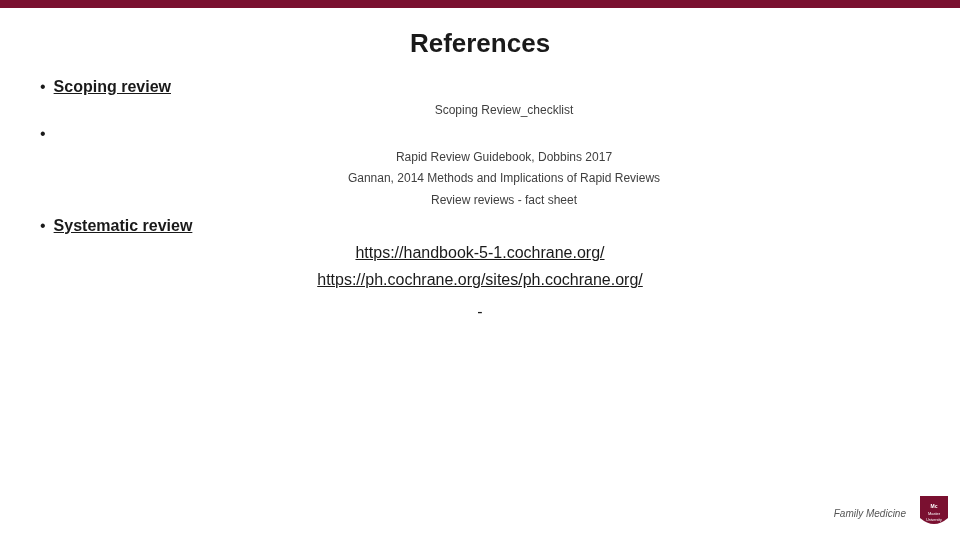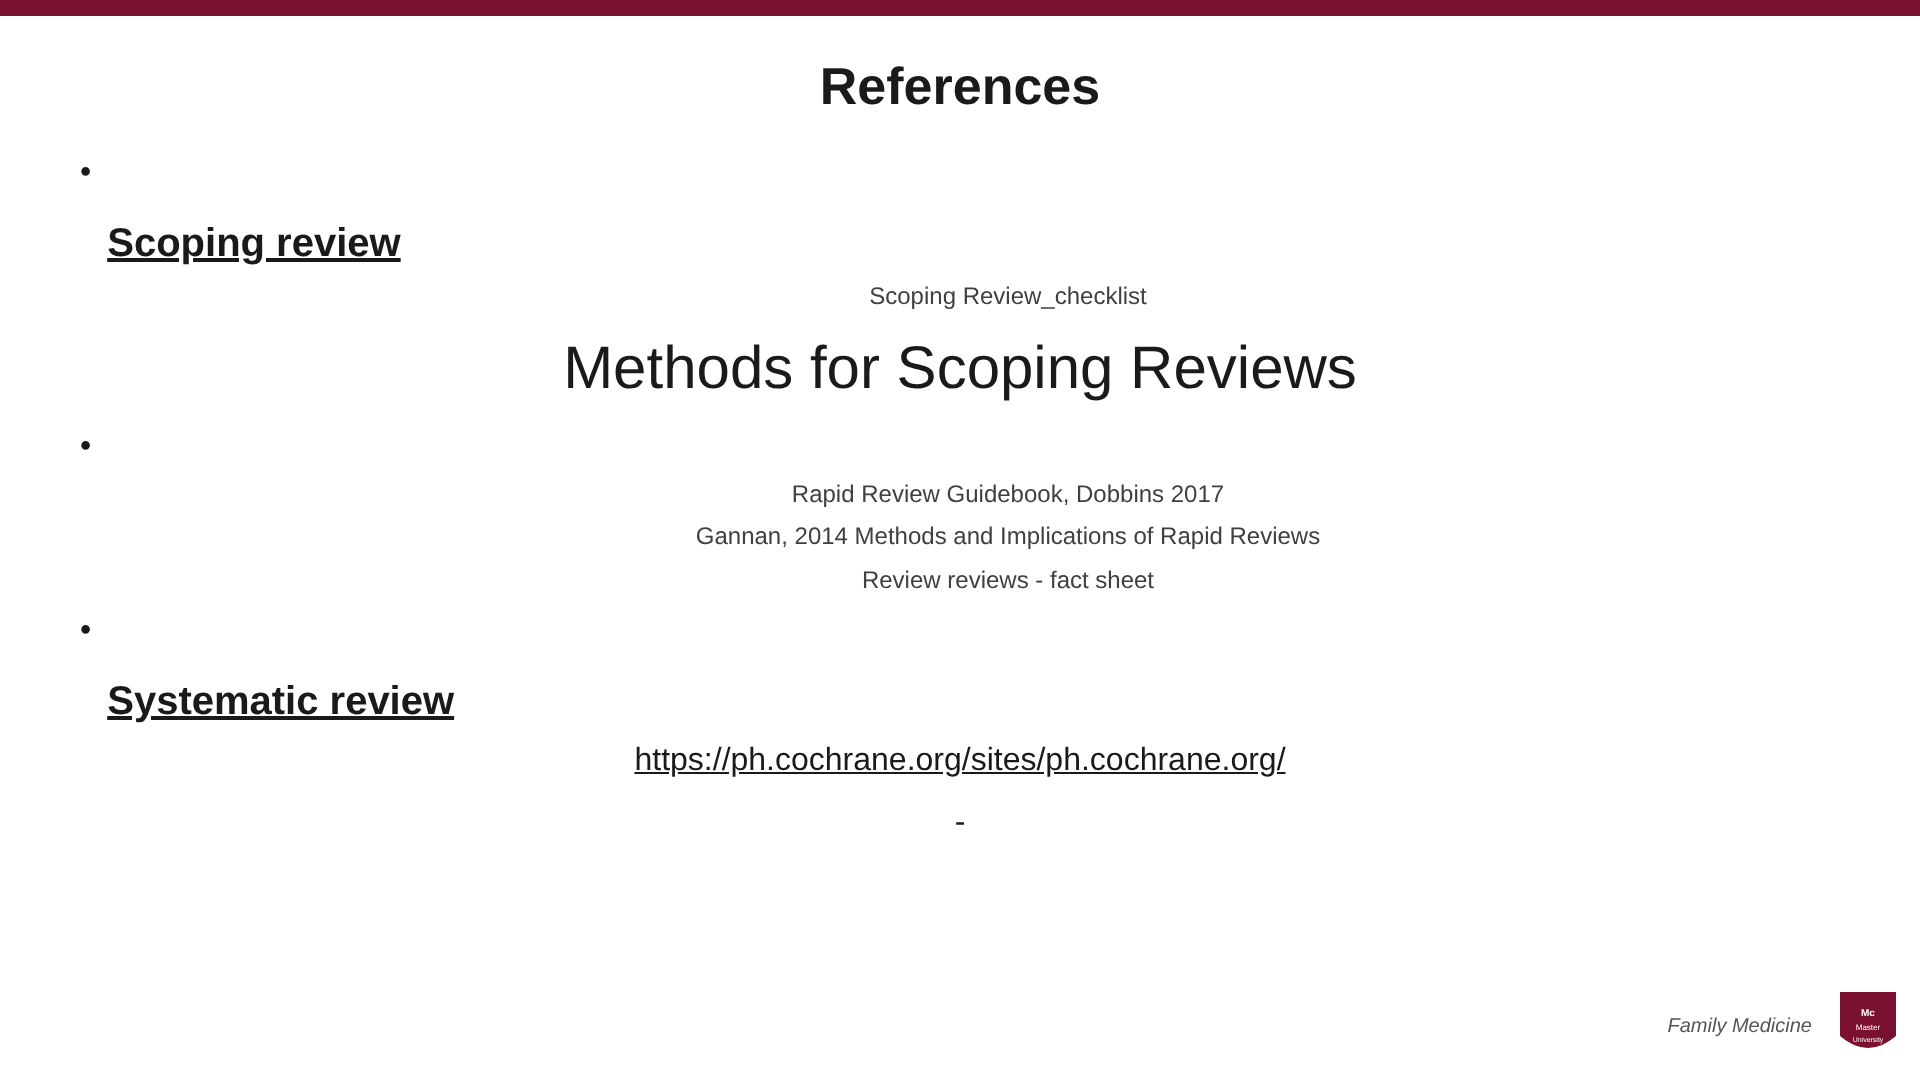--- a/index.html
+++ b/index.html
@@ -42,26 +42,25 @@
     }
 
     .bullet {
       margin-right: 8px;
       font-size: 16px;
       color: #1a1a1a;
       line-height: 1.5;
     }
 
     .link-text {
-      font-size: 20px;
+      font-size: 16px;
       color: #1a1a1a;
       text-decoration: underline;
       font-weight: bold;
       line-height: 1.5;
-      margin-top: 32px;
     }
 
     .normal-text {
       font-size: 12px;
       color: #404040;
       line-height: 1.6;
       margin-bottom: 2px;
       margin-left: 48px;
     }
 
@@ -122,33 +121,33 @@
 <div class="content">
 
   <h1 class="page-title">References</h1>
 
   <div class="bullet-item">
     <span class="bullet">•</span>
     <span class="link-text">Scoping review</span>
   </div>
   <div class="normal-text">Scoping Review_checklist</div>
 
-  <h2 class="section-heading">Methods for Scoping Reviews</h2>
 
   <div class="bullet-item">
     <span class="bullet">•</span>
   </div>
   <div class="normal-text">Rapid Review Guidebook, Dobbins 2017</div>
   <div class="normal-text">Gannan, 2014 Methods and Implications of Rapid Reviews</div>
   <div class="normal-text">Review reviews - fact sheet</div>
 
   <div class="bullet-item" style="margin-top:4px;">
     <span class="bullet">•</span>
     <span class="link-text">Systematic review</span>
   </div>
+  <a class="url-link">https://handbook-5-1.cochrane.org/</a>
   <a class="url-link">https://ph.cochrane.org/sites/ph.cochrane.org/</a>
 
   <div class="dash-line">-</div>
 </div>
 
 <div class="footer">
   <span class="family-medicine-text">Family Medicine</span>
   <div class="logo-area">
     <svg class="shield-svg" viewBox="0 0 28 34" xmlns="http://www.w3.org/2000/svg">
       <path d="M0 0 H28 V22 Q14 34 0 22 Z" fill="#7a1030"></path>

